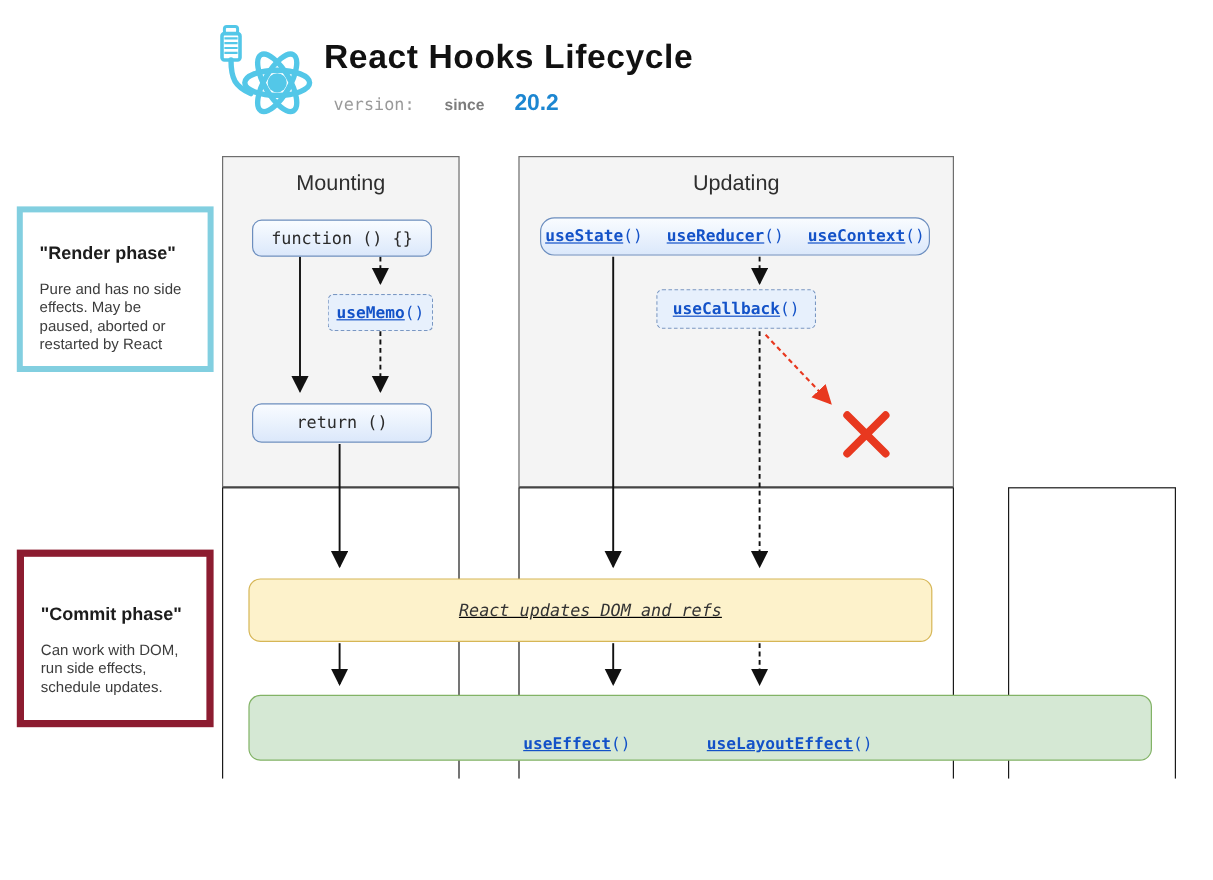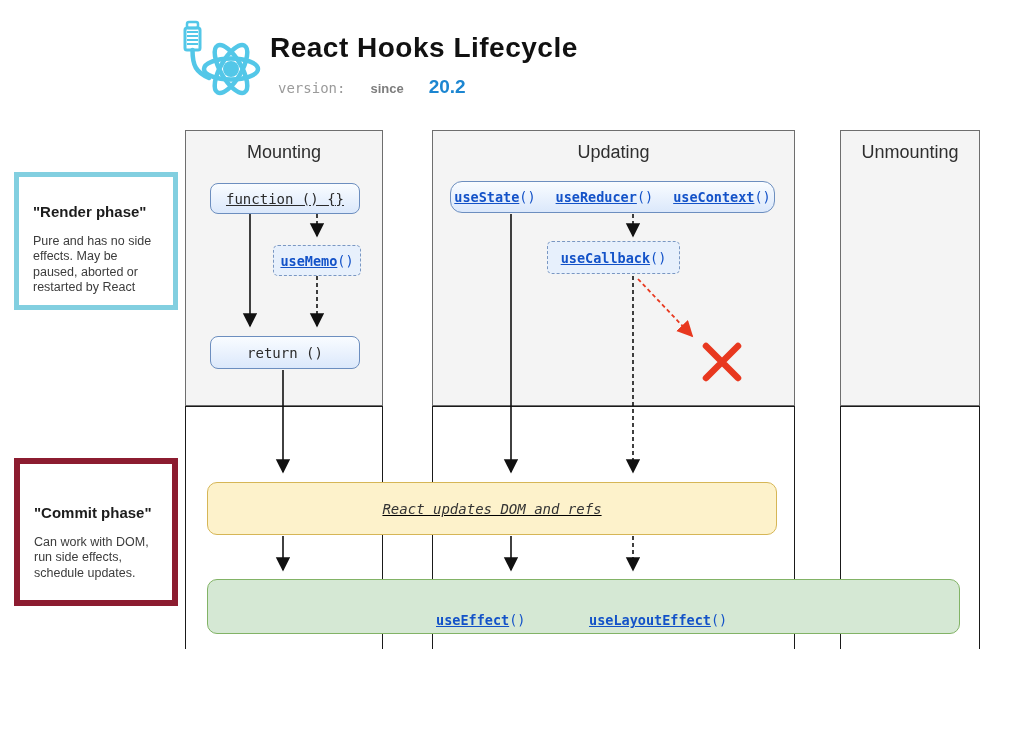--- a/index.html
+++ b/index.html
@@ -70,23 +70,20 @@
     <span class="since-label">since</span>
     <span class="ver-num">20.2</span>
   </div>
 
   <div class="col-gray" style="left:185px;width:198px;">
     <div class="col-title">Mounting</div>
   </div>
   <div class="col-gray" style="left:432px;width:363px;">
     <div class="col-title">Updating</div>
   </div>
-  <div class="col-gray" style="left:840px;width:140px;">
-    <div class="col-title">Unmounting</div>
-  </div>
 
   <div class="col-white" style="left:185px;width:198px;"></div>
   <div class="col-white" style="left:432px;width:363px;"></div>
   <div class="col-white" style="left:840px;width:140px;"></div>
 
   <svg id="arrows" width="1011" height="733">
     <defs>
       <marker id="ab" markerWidth="11" markerHeight="11" refX="8" refY="4.5" orient="auto">
         <path d="M0,0 L9,4.5 L0,9 z" fill="#111"></path>
       </marker>
@@ -106,21 +103,21 @@
     <path d="M633,276 V472" stroke="#111" stroke-width="1.6" fill="none" stroke-dasharray="4 3" marker-end="url(#ab)"></path>
     <path d="M511,536 V570" stroke="#111" stroke-width="1.6" fill="none" marker-end="url(#ab)"></path>
     <path d="M633,536 V570" stroke="#111" stroke-width="1.6" fill="none" stroke-dasharray="4 3" marker-end="url(#ab)"></path>
 
     <path d="M638,279 L692,336" stroke="#e8381f" stroke-width="1.8" fill="none" stroke-dasharray="4 3" marker-end="url(#ar)"></path>
     <g>
       <path d="M706,346 L738,378 M738,346 L706,378" stroke="#e8381f" stroke-width="6.5" stroke-linecap="round" fill="none"></path>
     </g>
   </svg>
 
-  <div class="node" style="left:210px;top:183px;width:150px;height:31px;text-decoration:underline;">function () {}</div>
+  <div class="node" style="left:210px;top:183px;width:150px;height:31px;">function () {}</div>
   <div class="node dashed" style="left:273px;top:245px;width:88px;height:31px;">
     <span class="lnk"><span class="nm">useMemo</span><span class="pr">()</span></span>
   </div>
   <div class="node" style="left:210px;top:336px;width:150px;height:33px;">return ()</div>
 
   <div class="node hooks-row" style="left:450px;top:181px;width:325px;height:32px;justify-content:center;">
     <span class="lnk"><span class="nm">useState</span><span class="pr">()</span></span>
     <span class="lnk"><span class="nm">useReducer</span><span class="pr">()</span></span>
     <span class="lnk"><span class="nm">useContext</span><span class="pr">()</span></span>
   </div>

